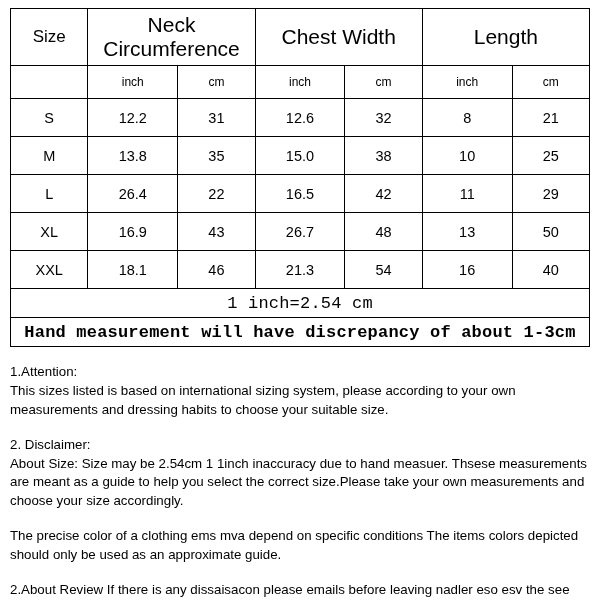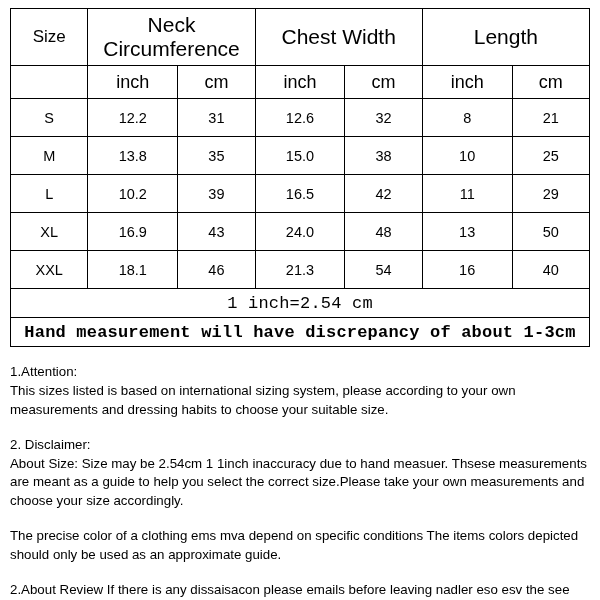--- a/index.html
+++ b/index.html
@@ -35,21 +35,21 @@
   .hdr-main {
     font-size: 21px;
     font-weight: bold;
     height: 54px;
     line-height: 1.15;
   }
   .hdr-main.size-col {
     font-size: 17px;
   }
   .hdr-unit {
-    font-size: 18px;
+    font-size: 12px;
     height: 30px;
   }
   .cell {
     font-size: 14.5px;
     height: 35px;
   }
   .cell.sizename {
     font-size: 14.5px;
   }
   .note-row {
@@ -121,32 +121,32 @@
         <td class="cell sizename">M</td>
         <td class="cell">13.8</td>
         <td class="cell">35</td>
         <td class="cell">15.0</td>
         <td class="cell">38</td>
         <td class="cell">10</td>
         <td class="cell">25</td>
       </tr>
       <tr>
         <td class="cell sizename">L</td>
-        <td class="cell">10.2</td>
-        <td class="cell">39</td>
+        <td class="cell">26.4</td>
+        <td class="cell">22</td>
         <td class="cell">16.5</td>
         <td class="cell">42</td>
         <td class="cell">11</td>
         <td class="cell">29</td>
       </tr>
       <tr>
         <td class="cell sizename">XL</td>
         <td class="cell">16.9</td>
         <td class="cell">43</td>
-        <td class="cell">24.0</td>
+        <td class="cell">26.7</td>
         <td class="cell">48</td>
         <td class="cell">13</td>
         <td class="cell">50</td>
       </tr>
       <tr>
         <td class="cell sizename">XXL</td>
         <td class="cell">18.1</td>
         <td class="cell">46</td>
         <td class="cell">21.3</td>
         <td class="cell">54</td>

